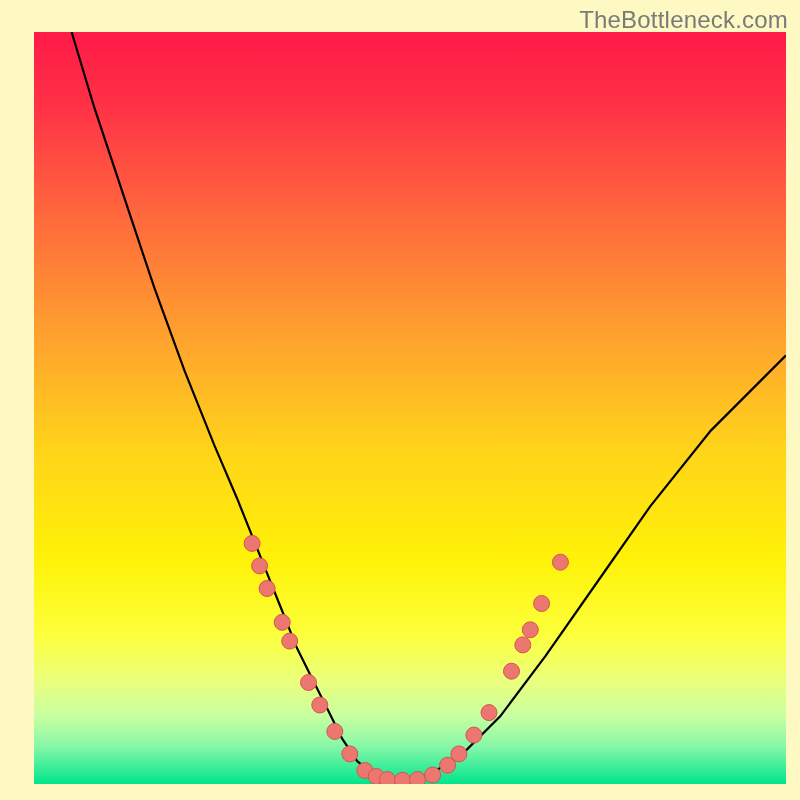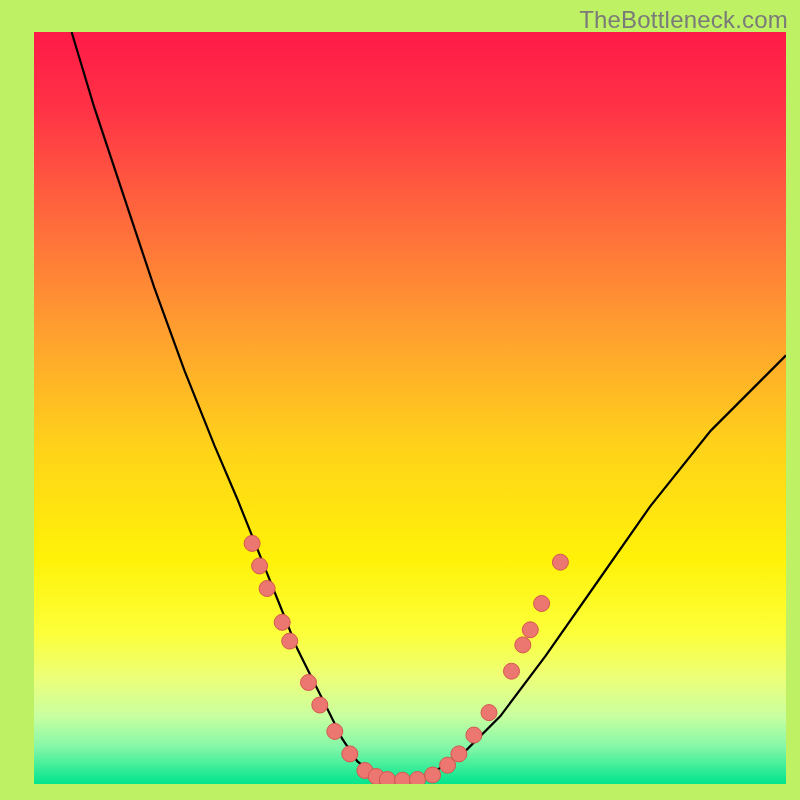--- a/index.html
+++ b/index.html
@@ -8,21 +8,21 @@
     width: 800px;
     height: 800px;
     overflow: hidden;
     background: #000;
     font-family: Arial, Helvetica, sans-serif;
   }
   .stage {
     position: relative;
     width: 800px;
     height: 800px;
-    background: #bef264;
+    background: #fef9c3;
     text-align: right;
   }
   .plot {
     position: absolute;
     left: 34px;
     top: 32px;
     width: 752px;
     height: 752px;
   }
   .watermark {

